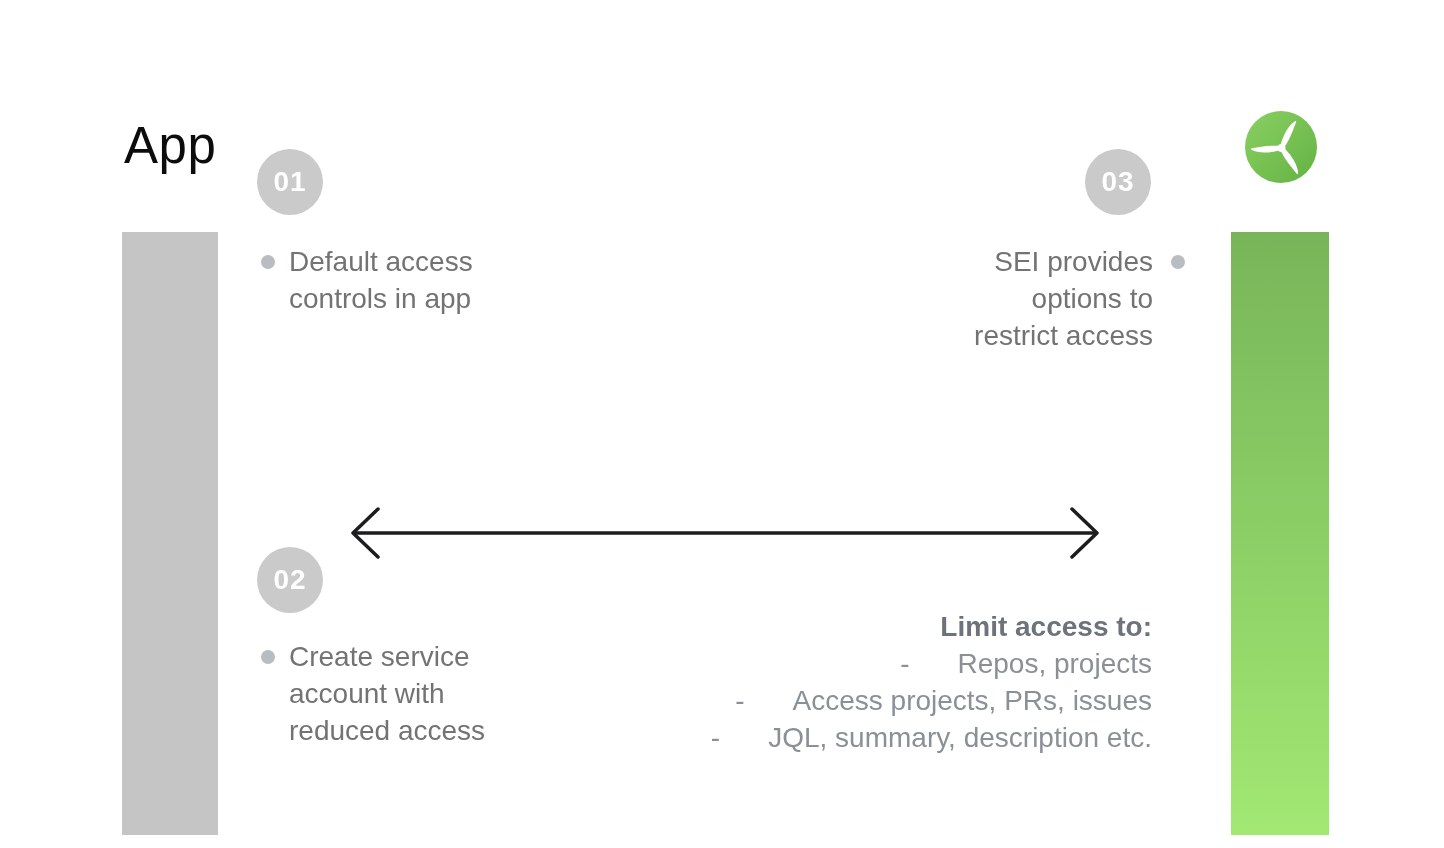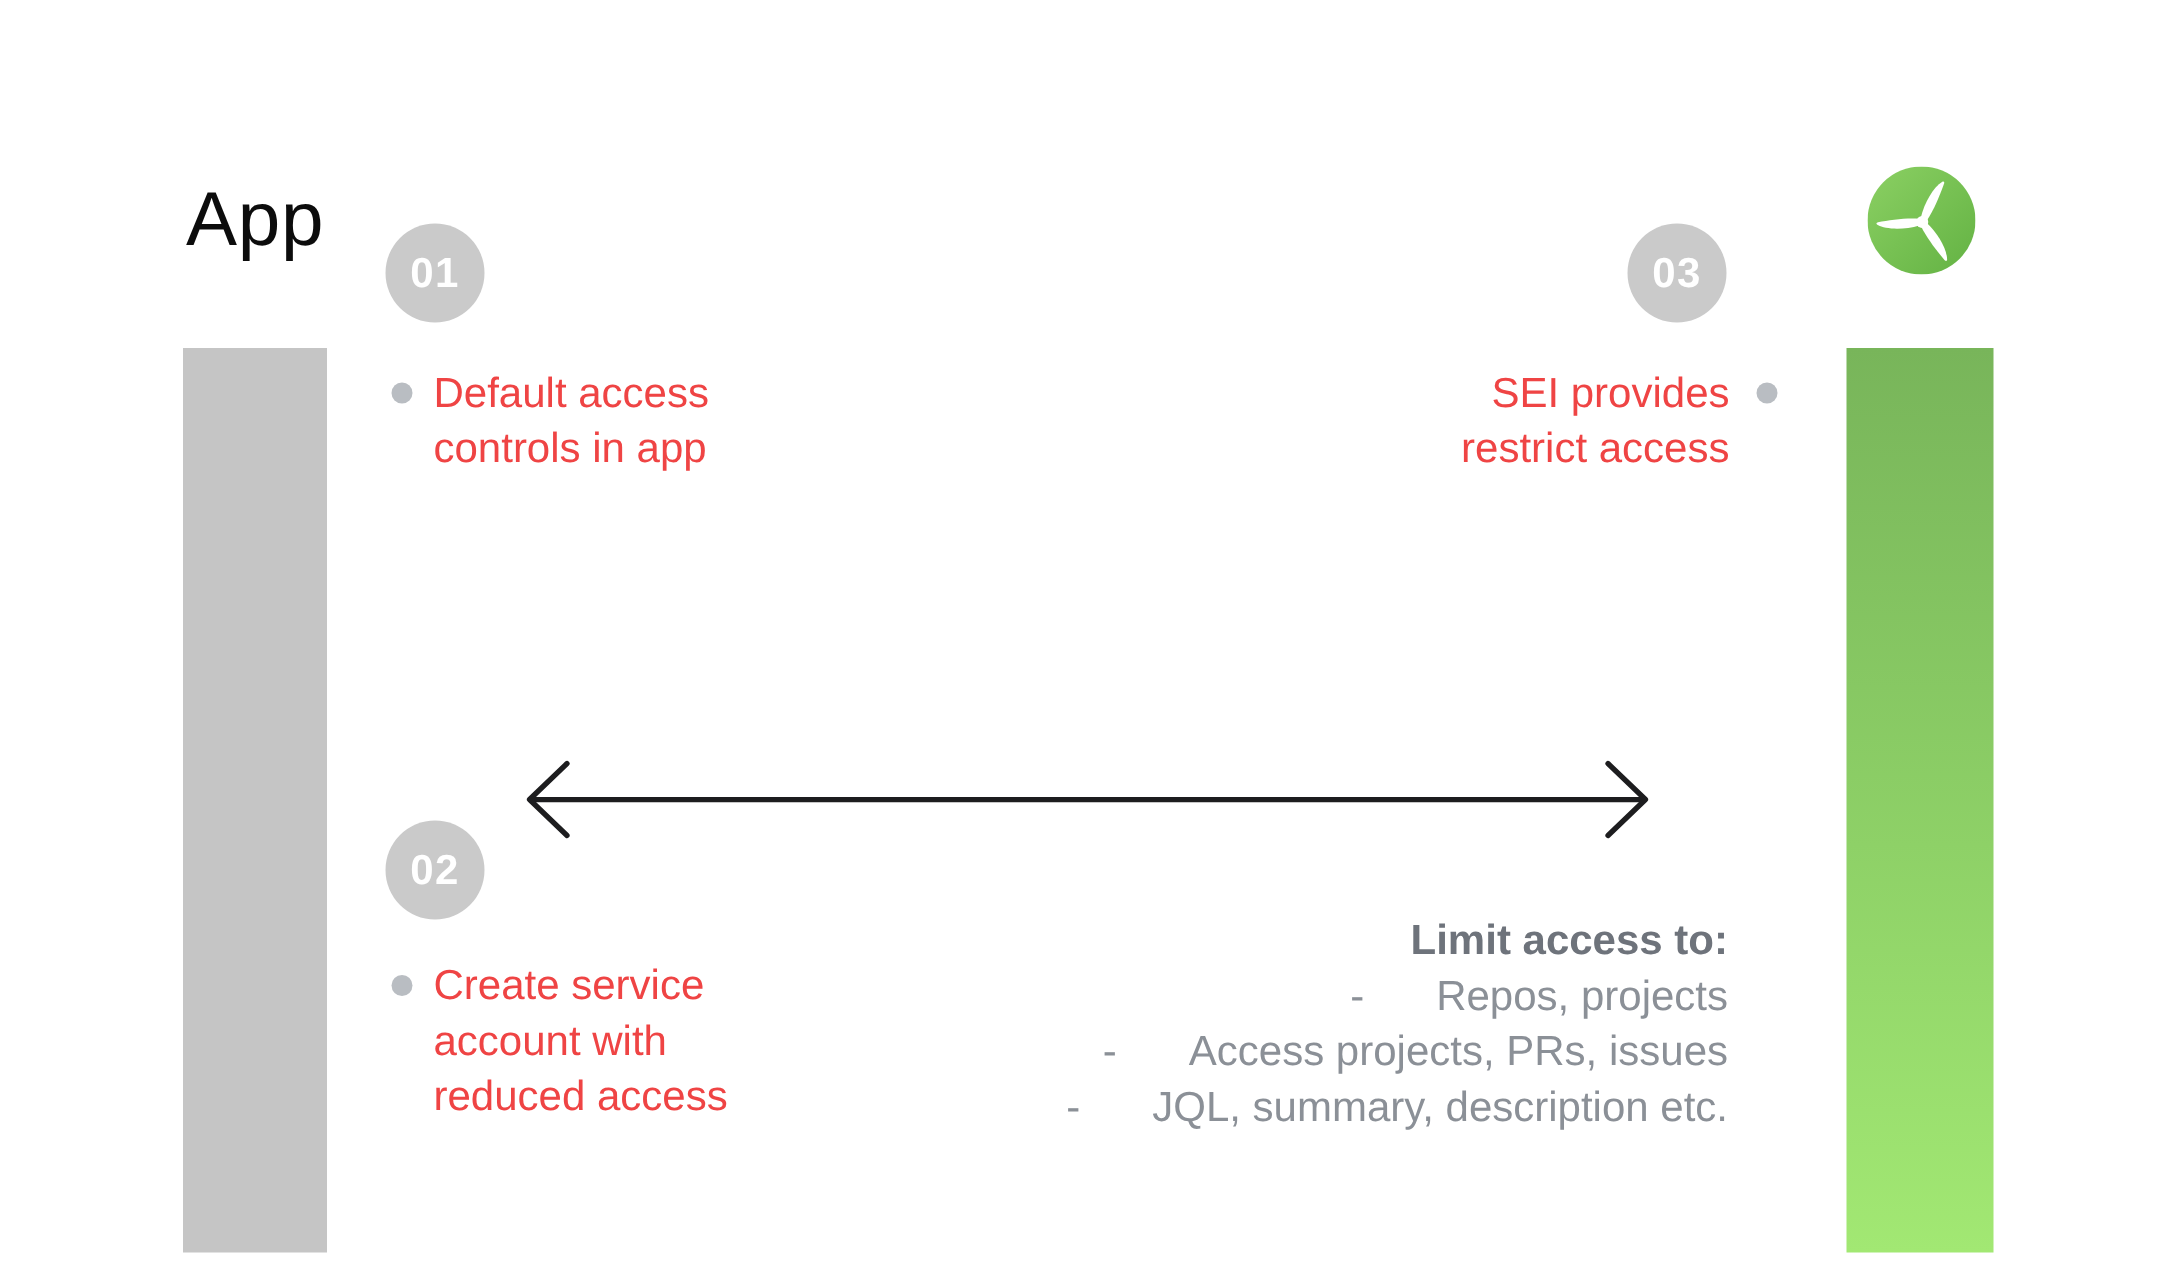--- a/index.html
+++ b/index.html
@@ -27,21 +27,21 @@
     position: absolute; width: 66px; height: 66px; border-radius: 50%;
     background: #cacaca; display: flex; align-items: center; justify-content: center; text-align: right;
   }
   .badge span { color: #ffffff; font-size: 28px; font-weight: 700; letter-spacing: 1px; }
   .badge-01 { left: 257px; top: 149px; }
   .badge-02 { left: 257px; top: 547px; }
   .badge-03 { left: 1085px; top: 149px; }
 
   .step {
     position: absolute; display: flex; align-items: flex-start;
-    font-size: 28px; line-height: 37px; color: #ef4444;
+    font-size: 28px; line-height: 37px; color: #737373;
   }
   .bullet {
     width: 14px; height: 14px; border-radius: 50%; background: #b9bdc2;
     margin-top: 12px; flex: 0 0 14px;
   }
   .step-left  .bullet { margin-right: 14px; }
   .step-right .bullet { margin-left: 18px; }
   .step-1 { left: 261px; top: 243px; }
   .step-2 { left: 261px; top: 638px; }
   .step-3 { right: 259px; top: 243px; margin-left: 40px; }
@@ -114,20 +114,21 @@
     <div class="step-lines">
       <div>Create service</div>
       <div>account with</div>
       <div>reduced access</div>
     </div>
   </div>
 
   <div class="step step-right step-3">
     <div class="step-lines">
       <div>SEI provides</div>
+      <div>options to</div>
       <div>restrict access</div>
     </div>
     <span class="bullet"></span>
   </div>
 
   <svg class="arrow-svg" width="770" height="66" viewBox="0 0 770 66">
     <g stroke="#1d1d1f" stroke-width="3.5" fill="none" stroke-linecap="round" stroke-linejoin="round">
       <line x1="15" y1="33" x2="755" y2="33"></line>
       <polyline points="38,9 13,33 38,57"></polyline>
       <polyline points="732,9 757,33 732,57"></polyline>

